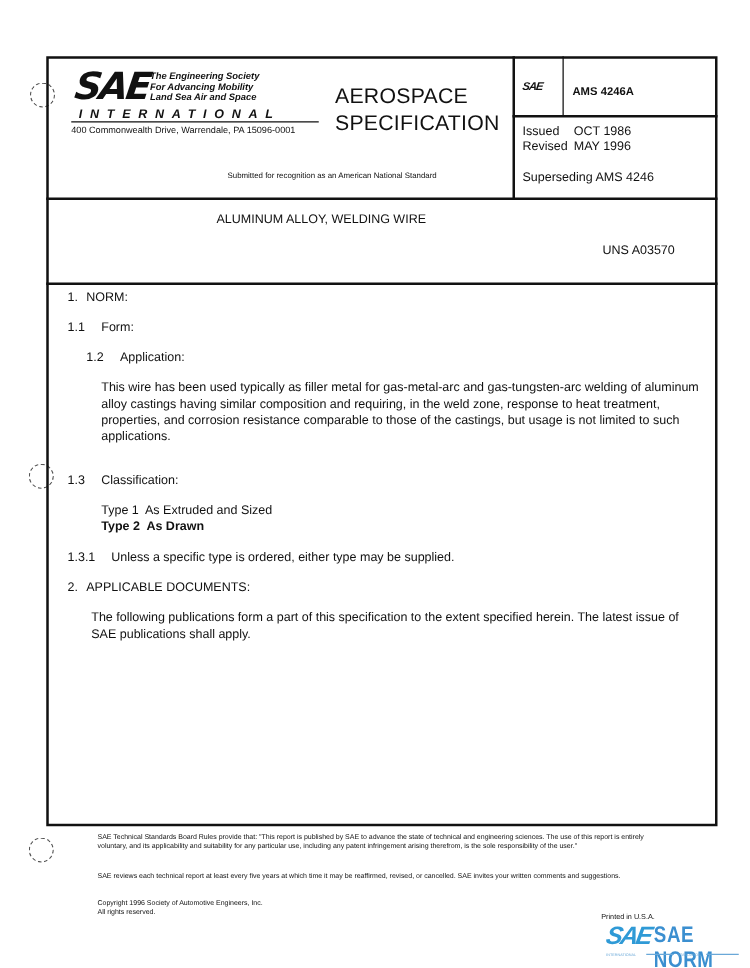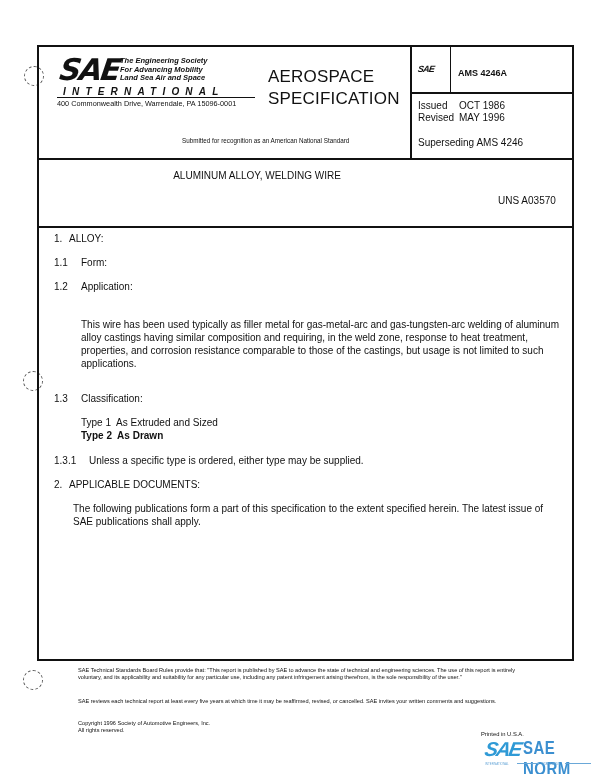--- a/index.html
+++ b/index.html
@@ -26,21 +26,21 @@
     .submitted { position: absolute; left: 182px; top: 137px; font-size: 6.3px; white-space: nowrap; }
     .sae-small { position: absolute; left: 418px; top: 64px; font-size: 9px; font-weight: bold;
                  font-style: italic; letter-spacing: -0.8px; transform: skewX(-8deg); }
     .ams-num { position: absolute; left: 458px; top: 68px; font-size: 9px; font-weight: bold; }
     .dates { position: absolute; left: 418px; top: 100px; font-size: 10px; line-height: 12px; }
     .dates td { padding: 0; vertical-align: top; }
     .dates td.lbl { width: 41px; }
     .superseding { position: absolute; left: 418px; top: 137px; font-size: 10px; white-space: nowrap; }
     .title-block { position: absolute; left: 39px; top: 170px; width: 436px; text-align: center;
                    font-size: 10px; line-height: 12px; }
-    .uns { position: absolute; left: 498px; top: 195px; font-size: 10px; }
+    .uns { position: absolute; left: 482px; top: 195px; font-size: 10px; }
     .body { position: absolute; left: 54px; top: 232px; width: 510px; font-size: 10px; line-height: 13px; }
     .body p { margin: 0; }
     .footer { position: absolute; left: 78px; font-size: 5.6px; line-height: 7px; width: 460px; }
     .printed { position: absolute; left: 481px; top: 731px; font-size: 5.8px; }
     .norm-logo { position: absolute; left: 485px; top: 738px; width: 110px; height: 32px; }
     .norm-sae { position: absolute; left: 0; top: 0; font-size: 20px; font-weight: bold; font-style: italic;
                 color: #2f9ad6; letter-spacing: -2px; transform: skewX(-10deg); }
     .norm-text { position: absolute; left: 38px; top: 3px; font-size: 15px; font-weight: bold;
                  color: #3b8fd0; letter-spacing: 0.5px; transform: scaleY(1.2); }
     .norm-sub { position: absolute; left: 0; top: 24px; font-size: 3px; color: #6aa8d8; white-space: nowrap; }
@@ -92,29 +92,29 @@
   </table>
 <div class="superseding">Superseding AMS 4246</div>
 
 <div class="title-block">
   <div>ALUMINUM ALLOY, WELDING WIRE</div>
 </div>
 <div class="uns">UNS A03570</div>
 
 <div class="body">
   <p style="margin-top:0;">
-    <span style="display:inline-block;width:15px;">1.</span><span>ALLOY:</span>
+    <span style="display:inline-block;width:15px;">1.</span><span>NORM:</span>
   </p>
   <p style="margin-top:11px;">
     <span style="display:inline-block;width:27px;">1.1</span><span>Form:</span>
   </p>
-  <p style="margin-top:11px;">
+  <p style="margin-top:11px;margin-left:15px;">
     <span style="display:inline-block;width:27px;">1.2</span><span>Application:</span>
   </p>
-  <p style="margin-top:25px; padding-left:27px;">This wire has been used typically as filler metal for gas-metal-arc and gas-tungsten-arc welding of aluminum alloy castings having similar composition and requiring, in the weld zone, response to heat treatment, properties, and corrosion resistance comparable to those of the castings, but usage is not limited to such applications.</p>
+  <p style="margin-top:11px; padding-left:27px;">This wire has been used typically as filler metal for gas-metal-arc and gas-tungsten-arc welding of aluminum alloy castings having similar composition and requiring, in the weld zone, response to heat treatment, properties, and corrosion resistance comparable to those of the castings, but usage is not limited to such applications.</p>
   <p style="margin-top:22px;">
     <span style="display:inline-block;width:27px;">1.3</span><span>Classification:</span>
   </p>
   <p style="margin-top:11px; padding-left:27px; white-space:pre;">Type 1  As Extruded and Sized</p>
   <p style="padding-left:27px; white-space:pre;font-weight:bold;">Type 2  As Drawn</p>
   <p style="margin-top:12px;">
     <span style="display:inline-block;width:35px;">1.3.1</span><span>Unless a specific type is ordered, either type may be supplied.</span>
   </p>
   <p style="margin-top:11px;">
     <span style="display:inline-block;width:15px;">2.</span><span>APPLICABLE DOCUMENTS:</span>

